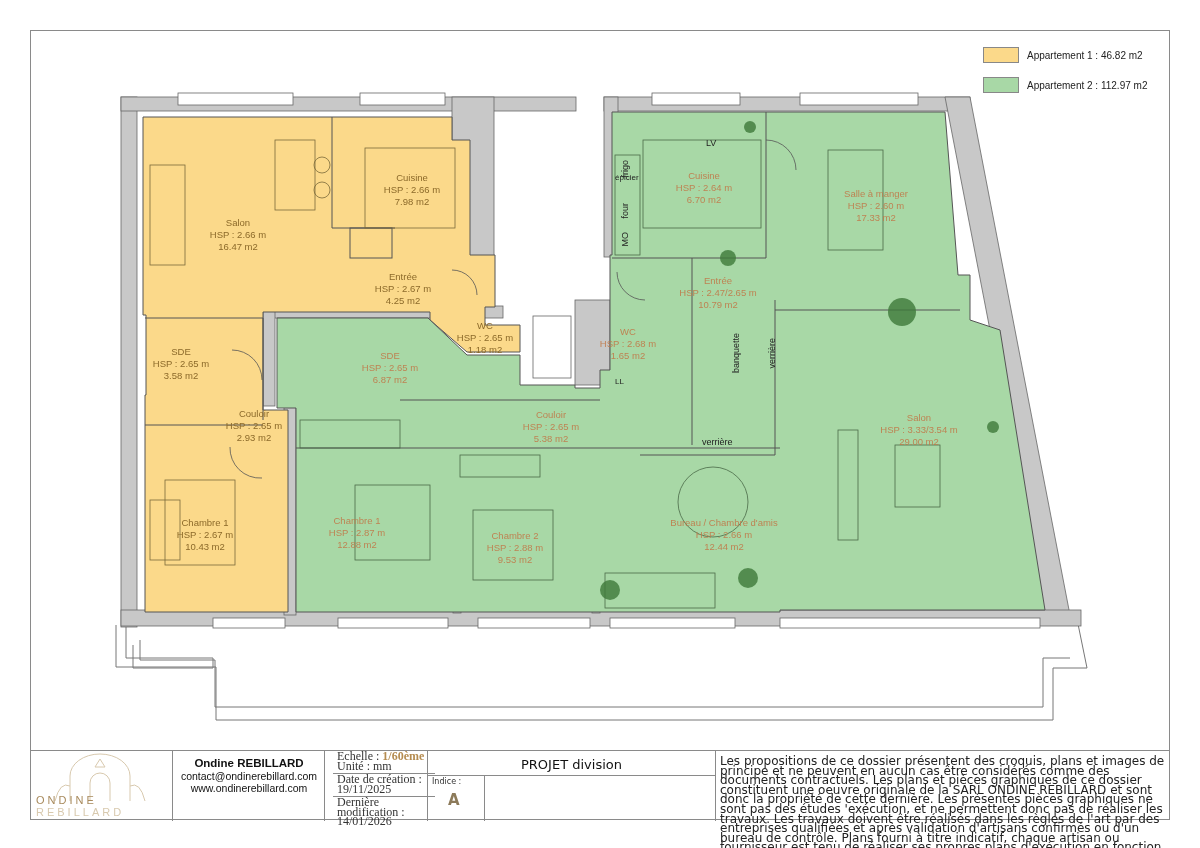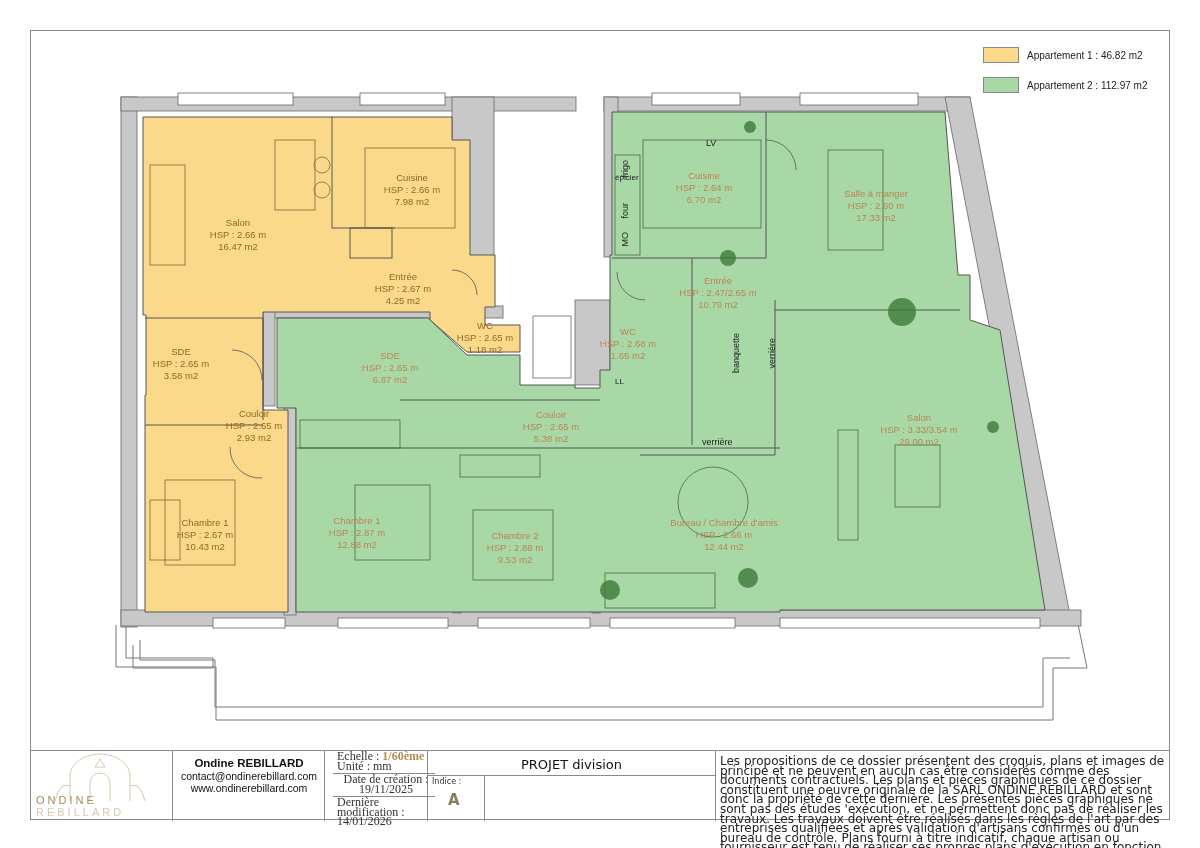--- a/index.html
+++ b/index.html
@@ -262,21 +262,21 @@
     <div><b>Ondine REBILLARD</b></div>
     <div>contact@ondinerebillard.com</div>
     <div>www.ondinerebillard.com</div>
   </div>
   <div class="tb-cell" style="left:0;width:295px;border-right:1px solid #8a8a8a;"></div>
   <div class="tb-cell" style="left:295px;width:103px;">
     <div class="meta-row" style="top:1px;height:22px;">
       <span>Echelle : </span><span class="scale-val">1/60ème</span><br>
       <span>Unité : mm</span>
     </div>
-    <div class="meta-row" style="top:24px;height:22px;text-align:center;">
+    <div class="meta-row" style="top:24px;height:22px;">
       <div>Date de création :</div>
       <div>19/11/2025</div>
     </div>
     <div class="meta-row" style="top:47px;height:22px;border-bottom:none;">
       <div>Dernière modification :</div>
       <div>14/01/2026</div>
     </div>
   </div>
   <div class="tb-cell" style="left:398px;width:288px;">
     <div class="project">PROJET division</div>

